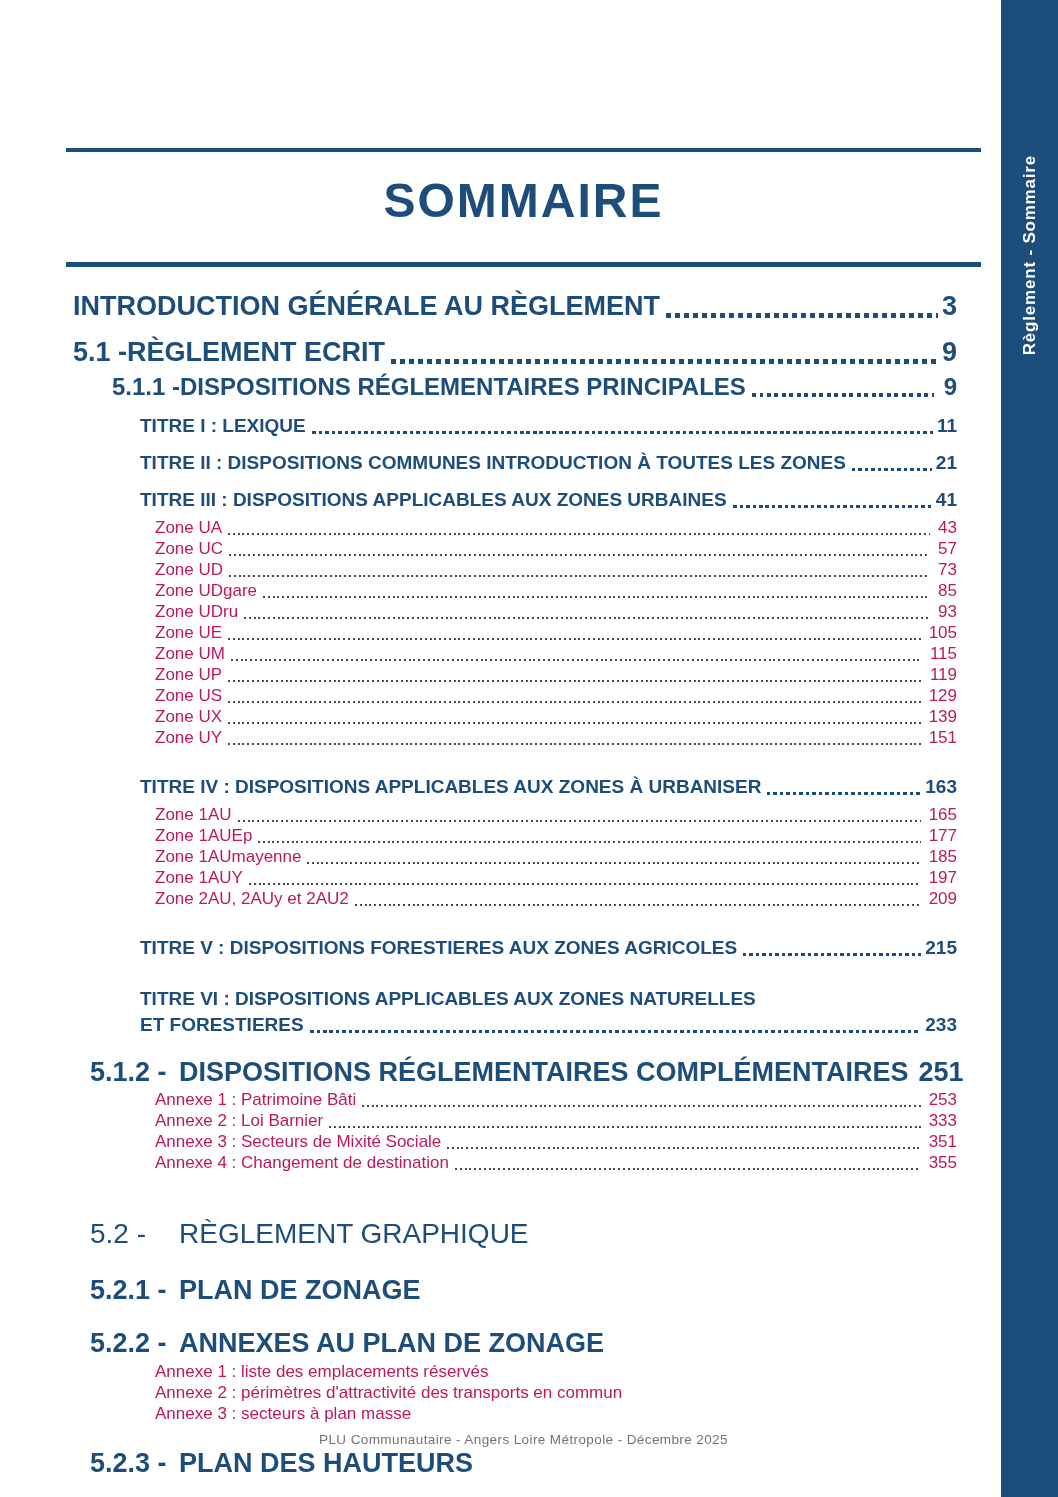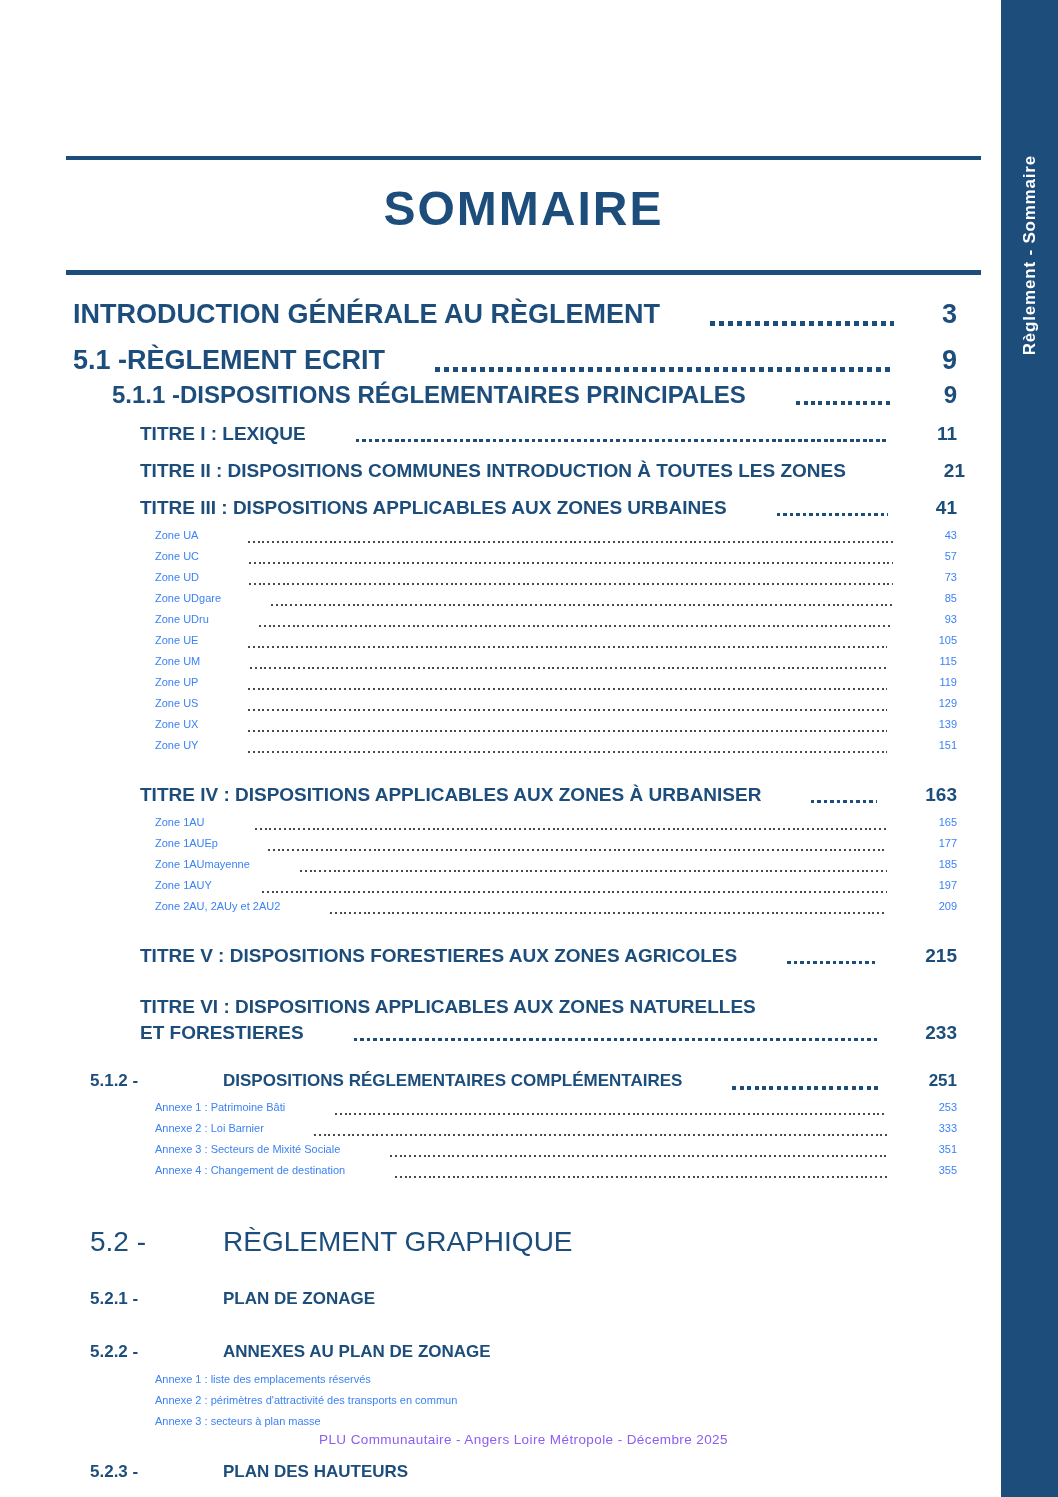--- a/index.html
+++ b/index.html
@@ -30,86 +30,86 @@
     transform: rotate(180deg);
     color: #ffffff;
     font-weight: bold;
     font-size: 17px;
     letter-spacing: 0.8px;
     white-space: nowrap;
   }
   
   .content {
     position: absolute;
-    left: 66px; top: 156px;
+    left: 66px; top: 148px;
     width: 915px;
     color: #1d4d7b;
   }
   .rule { background: #1d4d7b; }
   .rule.top { height: 4px; }
   .rule.bottom { height: 5px; margin-top: 36px; }
   .doc-title {
     margin-top: 24px;
     text-align: center;
     font-size: 48px;
     font-weight: bold;
     letter-spacing: 2px;
     line-height: 50px;
     color: #1d4d7b;
   }
   
   .toc { padding-top: 8px; }
   .row { box-sizing: border-box; padding-right: 24px; }
-  .line { display: flex; align-items: flex-end; gap: 44px; }
+  .line { display: flex; align-items: flex-end; }
   .lab, .num, .pg { white-space: nowrap; }
   .leader { flex: 1 1 auto; align-self: flex-end; margin: 0 4px 0 6px; }
 
   .row.h1 { padding-left: 7px; font-size: 27px; font-weight: bold; line-height: 34px; margin-top: 12px; color: #1d4d7b; }
   .row.h1.first { margin-top: 14px; }
   .row.h1 .leader { height: 5px; margin-bottom: 5px;
     background: repeating-linear-gradient(to right, #1d4d7b 0 5px, transparent 5px 9px); }
 
   .row.h2a { padding-left: 46px; font-size: 24px; font-weight: bold; line-height: 28px; margin-top: 4px; }
   .row.h2a .leader { height: 4px; margin-bottom: 4px;
     background: repeating-linear-gradient(to right, #1d4d7b 0 4px, transparent 4px 7.5px); }
   .row.h2a .pg { margin-left: 6px; }
 
   .row.titre { padding-left: 74px; font-size: 19px; font-weight: bold; line-height: 24px; margin-top: 13px; }
   .row.titre.gap { margin-top: 27px; }
   .row.titre .leader { height: 3px; margin-bottom: 4px;
     background: repeating-linear-gradient(to right, #1d4d7b 0 3.5px, transparent 3.5px 6.5px); }
 
   .row.zone, .row.annexe, .row.plain {
-    padding-left: 89px; font-size: 11px; font-weight: normal;
-    line-height: 21px; margin-top: 0; color: #3b82f6;
+    padding-left: 89px; font-size: 17px; font-weight: normal;
+    line-height: 21px; margin-top: 0; color: #be185d;
   }
   .row.zone.first { margin-top: 5px; }
   .row.annexe.first { margin-top: 3px; }
   .row.plain.first { margin-top: 4px; }
   .row.zone .leader, .row.annexe .leader { height: 2px; margin-bottom: 3px;
     background: repeating-linear-gradient(to right, #4a4a4a 0 2px, transparent 2px 4.8px); }
   .row.zone .pg, .row.annexe .pg { margin-left: 4px; }
 
-  .row.h2b { padding-left: 24px; font-size: 17px; font-weight: bold; line-height: 27px; margin-top: 22px; }
+  .row.h2b { padding-left: 24px; font-size: 27px; font-weight: bold; line-height: 27px; margin-top: 22px; }
   .row.h2b.g { margin-top: 26px; }
   .row.h2b .num { flex: 0 0 auto; width: 89px; }
   .row.h2b .leader { height: 4px; margin-bottom: 4px;
     background: repeating-linear-gradient(to right, #1d4d7b 0 4px, transparent 4px 7.5px); }
 
   .row.h1b { padding-left: 24px; font-size: 28px; font-weight: normal; line-height: 34px; margin-top: 44px; }
   .row.h1b .num { flex: 0 0 auto; width: 89px; }
 
   .row.twoline .line + .line { margin-top: 2px; }
 
   .footer {
     position: absolute;
     top: 1432px; left: 66px; width: 915px;
     text-align: center;
     font-size: 13.5px;
-    color: #8b5cf6;
+    color: #737373;
     letter-spacing: 0.4px;
   }
 </style>
 </head>
 <body>
 
 <div class="page">
 
   <div class="sideband">
     <div class="vlabel-wrap">

